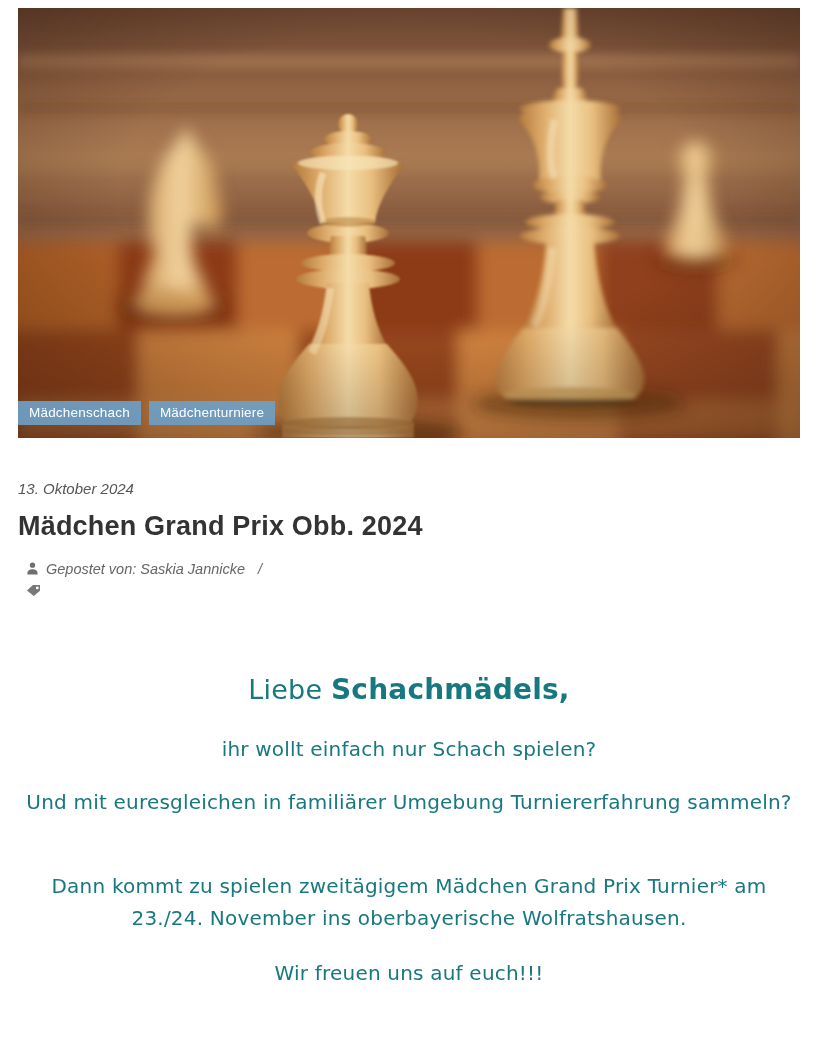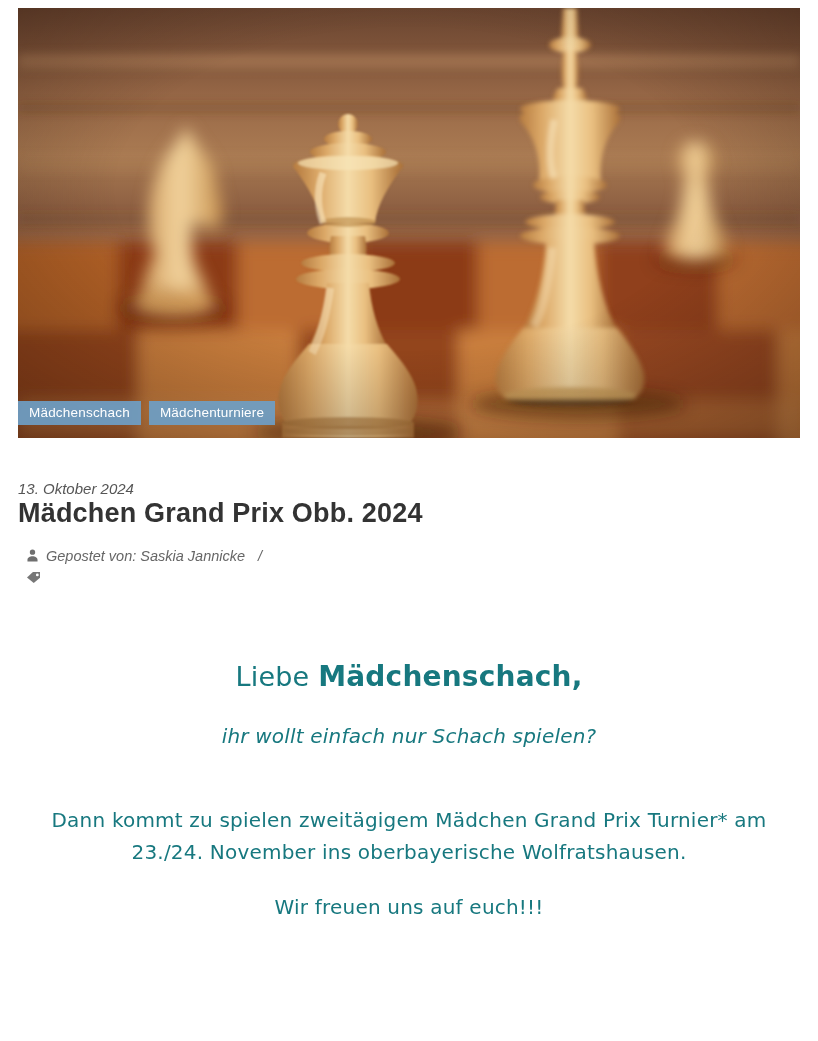--- a/index.html
+++ b/index.html
@@ -9,36 +9,36 @@
   
   .hero{position:relative;margin:8px 18px 0 18px;width:782px;height:430px;overflow:hidden;background:#8a5c3e;}
   .hero svg{display:block;width:782px;height:430px;}
   .badges{position:absolute;left:0;bottom:13px;display:flex;gap:8px;}
   .badge{background:rgba(110,158,198,0.92);color:#ffffff;font-size:13.5px;line-height:1;
          padding:5px 11px 6px 11px;display:inline-block;cursor:pointer;letter-spacing:0.2px;}
 
   
   .post-header{margin:0 18px;}
   .date{margin-top:42px;font-style:italic;font-size:15px;color:#565656;}
-  h1.title{margin:1px 0 0 0;font-size:27px;font-weight:700;color:#333333;letter-spacing:0.2px;
+  h1.title{margin:14px 0 0 0;font-size:27px;font-weight:700;color:#333333;letter-spacing:0.2px;
            font-family:"Liberation Sans",sans-serif;}
   .meta{margin-top:17px;font-size:14.5px;line-height:21px;margin-left:8px;}
   .meta-row{color:#888888;}
   .meta-row .icon{display:inline-block;vertical-align:-1px;margin-right:7px;}
   .author-text{font-style:italic;color:#666666;}
   .author-name{font-style:italic;color:#666666;text-decoration:none;cursor:pointer;}
   .sep{margin-left:13px;color:#666666;font-style:italic;}
   .tag-link{color:#888888;cursor:pointer;}
 
   
   .post-body{margin:70px 18px 0 18px;text-align:center;color:#17787f;
              font-family:"DejaVu Sans",sans-serif;letter-spacing:0.2px;}
   .greeting{font-size:27px;margin:0 0 30px 0;font-weight:400;}
   .greeting strong{font-weight:700;font-size:28px;}
-  .q{font-size:20px;margin:11px 0 26px 0;line-height:1.35;font-style:italic;}
+  .q{font-size:20px;margin:11px 0 26px 0;line-height:1.35;}
   .invite{font-size:20px;margin:54px auto 0 auto;max-width:772px;line-height:1.62;}
   .invite strong{font-weight:400;}
   .closing{font-size:20px;margin:26px 0 0 0;padding-bottom:22px;}
 </style>
 </head>
 <body>
 
 <div class="page">
 
   <div class="hero">
@@ -199,19 +199,20 @@
           <svg width="15" height="13" viewBox="0 0 18 15">
               <path d="M1.2 7.5 8.3 1h8.5v6.7L9.3 14.2 1.2 7.5z" fill="#777777"></path>
               <circle cx="13.6" cy="4.4" r="1.7" fill="#ffffff"></circle>
             </svg>
         </span>
       </div>
     </div>
   </div>
 
   <div class="post-body">
-    <p class="greeting"><span>Liebe </span><strong>Mädchenschach,</strong></p>
+    <p class="greeting"><span>Liebe </span><strong>Schachmädels,</strong></p>
     <p class="q">ihr wollt einfach nur Schach spielen?</p>
+    <p class="q">Und mit euresgleichen in familiärer Umgebung Turniererfahrung sammeln?</p>
     <p class="invite"><span>Dann kommt zu spielen zweitägigem </span><strong>Mädchen Grand Prix Turnier*</strong><span> am 23./24. November ins oberbayerische Wolfratshausen.</span></p>
     <p class="closing">Wir freuen uns auf euch!!!</p>
   </div>
 
 </div>
 
 </body></html>

